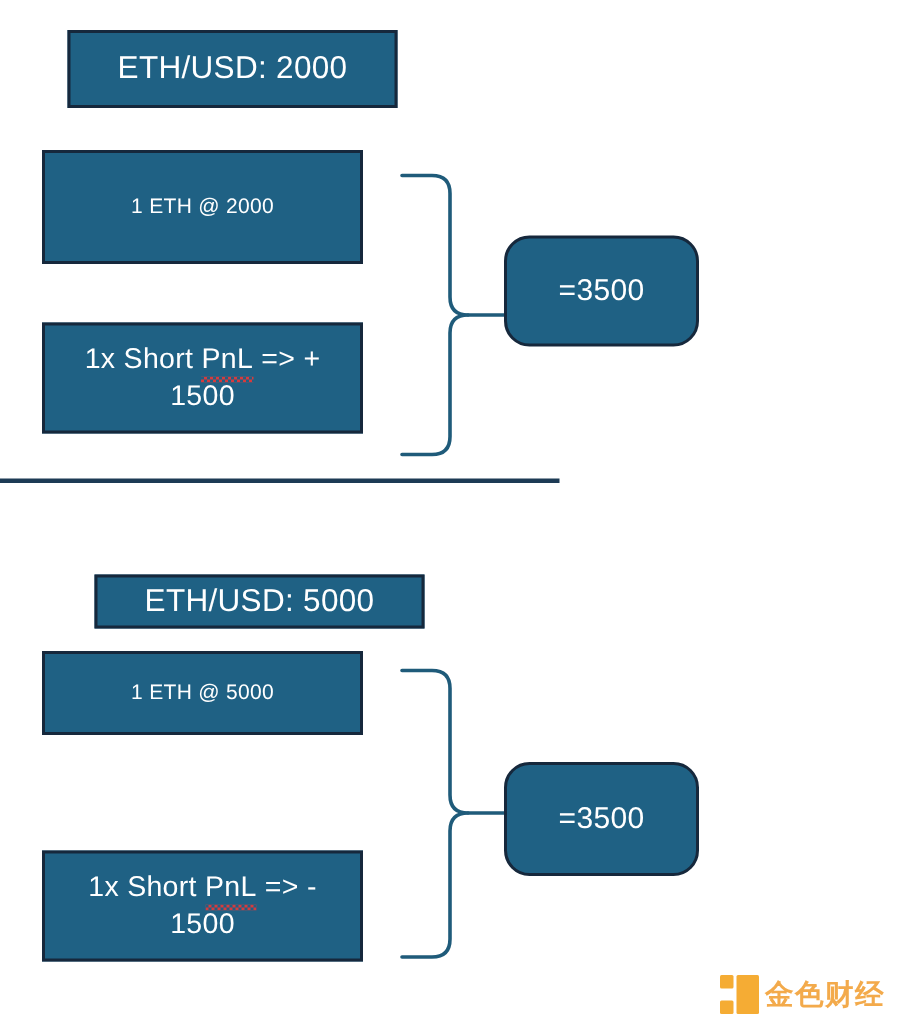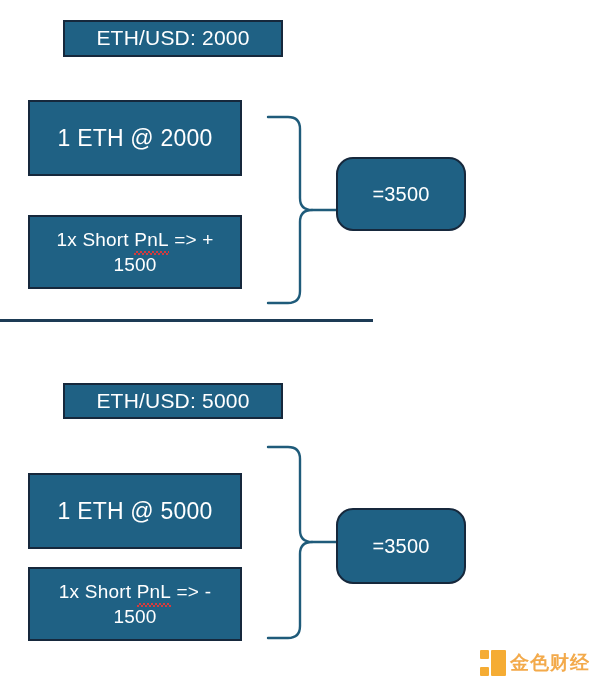--- a/index.html
+++ b/index.html
@@ -30,21 +30,21 @@
     justify-content: center;
     text-align: center;
     font-family: "Liberation Sans", sans-serif;
     font-weight: 500;
     line-height: 1.25;
     letter-spacing: 0.2px;
     white-space: pre-line;
   }
 
   .box.header-box   { font-size: 21px; }
-  .box.asset-box    { font-size: 23px; }
+  .box.asset-box    { font-size: 14px; }
   .box.pnl-box      { font-size: 19px; padding: 0 24px; }
   .box.total-box    { font-size: 20px; border-radius: 17px; }
 
   
   .squiggle {
     position: relative;
     display: inline-block;
     padding-bottom: 1px;
   }
   .squiggle::after {
@@ -122,21 +122,21 @@
     color: #F2A33C;
     letter-spacing: 1px;
     white-space: nowrap;
   }
 </style>
 </head>
 <body>
 
 <div id="canvas">
 
-  <div class="box header-box" style="left:63px; top:20px; width:220px; height:37px;">ETH/USD: 2000</div>
+  <div class="box header-box" style="left:45px; top:20px; width:220px; height:52px;">ETH/USD: 2000</div>
 
   <div class="box asset-box" style="left:28px; top:100px; width:214px; height:76px;">1 ETH @ 2000</div>
 
   <div class="box pnl-box" style="left:28px; top:215px; width:214px; height:74px;">
     <span><span>1x Short </span><span class="squiggle">PnL</span><span> =&gt; +
 1500</span></span>
   </div>
 
   <svg class="brace" style="left:262px; top:110px;" width="86" height="200" viewBox="0 0 86 200">
     <path d="M 6 7
@@ -150,21 +150,21 @@
              L 6 193" fill="none" stroke="#1F5B7A" stroke-width="2.4" stroke-linecap="round" stroke-linejoin="round"></path>
     <path d="M 50 100 L 74 100" fill="none" stroke="#1F5B7A" stroke-width="2.4" stroke-linecap="round"></path>
   </svg>
 
   <div class="box total-box" style="left:336px; top:157px; width:130px; height:74px;">=3500</div>
 
   <div class="divider" style="left:0px; top:319px; width:373px; height:3px;"></div>
 
   <div class="box header-box" style="left:63px; top:355px; width:220px; height:36px;margin-top:28px;">ETH/USD: 5000</div>
 
-  <div class="box asset-box" style="left:28px; top:434px; width:214px; height:76px;margin-top:39px;">1 ETH @ 5000</div>
+  <div class="box asset-box" style="left:28px; top:434px; width:214px; height:56px;">1 ETH @ 5000</div>
 
   <div class="box pnl-box" style="left:28px; top:567px; width:214px; height:74px;">
     <span><span>1x Short </span><span class="squiggle">PnL</span><span> =&gt; -
 1500</span></span>
   </div>
 
   <svg class="brace" style="left:262px; top:440px;" width="86" height="205" viewBox="0 0 86 205">
     <path d="M 6 7
              L 26 7
              Q 38 7 38 19

